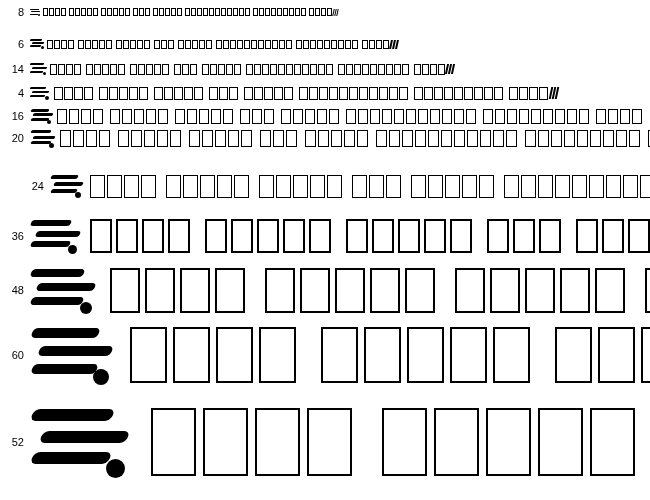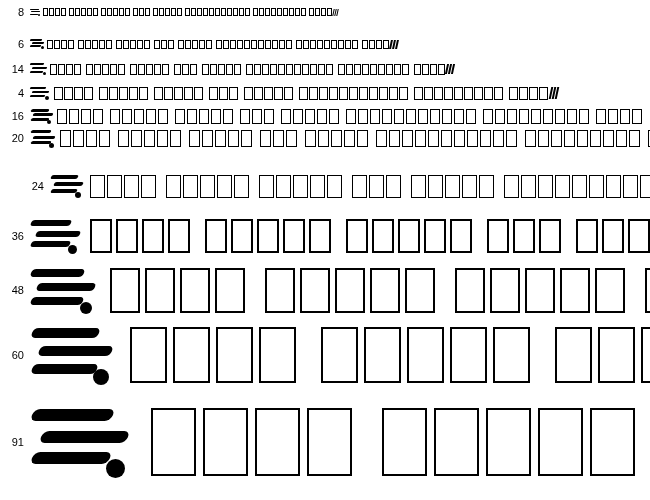--- a/index.html
+++ b/index.html
@@ -791,21 +791,21 @@
           </span>
           <span class="space" style="width: 25px;"></span>
           <span class="space" style="width: 25px;"></span>
           <span class="space" style="width: 25px;"></span>
           <span class="space" style="width: 25px;"></span>
           <span class="space" style="width: 25px;"></span>
         </span>
       </span>
     </div>
     <div class="row" style="height: 108px; top: 388px;">
-      <span class="size-label" style="color: rgb(0, 0, 0);">91</span>
+      <span class="size-label" style="color: rgb(0, 0, 0);">52</span>
       <span class="sample" style="font-size: 72px;">
         <span class="ornament" style="width: 112px; height: 83px; margin-right: 9px;">
           <span class="stroke" style="left: 2px; top: 8px; width: 81px; height: 12px; transform: skewX(-22deg); border-radius: 12px;"></span>
           <span class="stroke" style="left: 11px; top: 30px; width: 87px; height: 12px; transform: skewX(-22deg); border-radius: 12px;"></span>
           <span class="stroke" style="left: 2px; top: 51px; width: 78px; height: 12px; transform: skewX(-22deg); border-radius: 12px;"></span>
           <span class="stroke" style="left: 76px; top: 58px; width: 19px; height: 19px; border-radius: 50%;"></span>
         </span>
         <span class="glyphs">
           <span class="word">
             <span class="box" style="width: 45px; height: 68px; margin-right: 7px; border-width: 2px;"></span>

